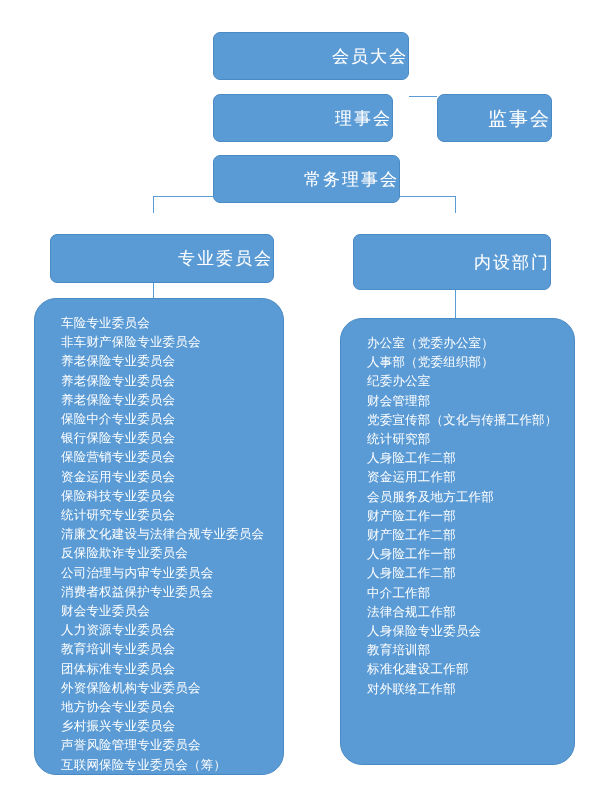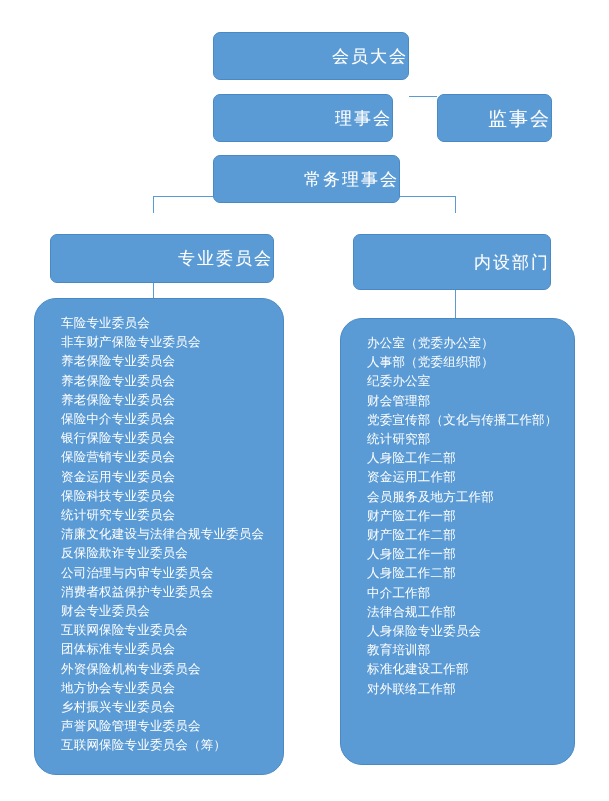--- a/index.html
+++ b/index.html
@@ -157,21 +157,22 @@
         <li>银行保险专业委员会</li>
         <li>保险营销专业委员会</li>
         <li>资金运用专业委员会</li>
         <li>保险科技专业委员会</li>
         <li>统计研究专业委员会</li>
         <li>清廉文化建设与法律合规专业委员会</li>
         <li>反保险欺诈专业委员会</li>
         <li>公司治理与内审专业委员会</li>
         <li>消费者权益保护专业委员会</li>
         <li>财会专业委员会</li>
-        <li>互联网保险专业委员会</li>
+        <li>人力资源专业委员会</li>
+        <li>教育培训专业委员会</li>
         <li>团体标准专业委员会</li>
         <li>外资保险机构专业委员会</li>
         <li>地方协会专业委员会</li>
         <li>乡村振兴专业委员会</li>
         <li>声誉风险管理专业委员会</li>
         <li>互联网保险专业委员会（筹）</li>
       </ul>
   </div>
 
   <div class="panel" id="panel-departments">

